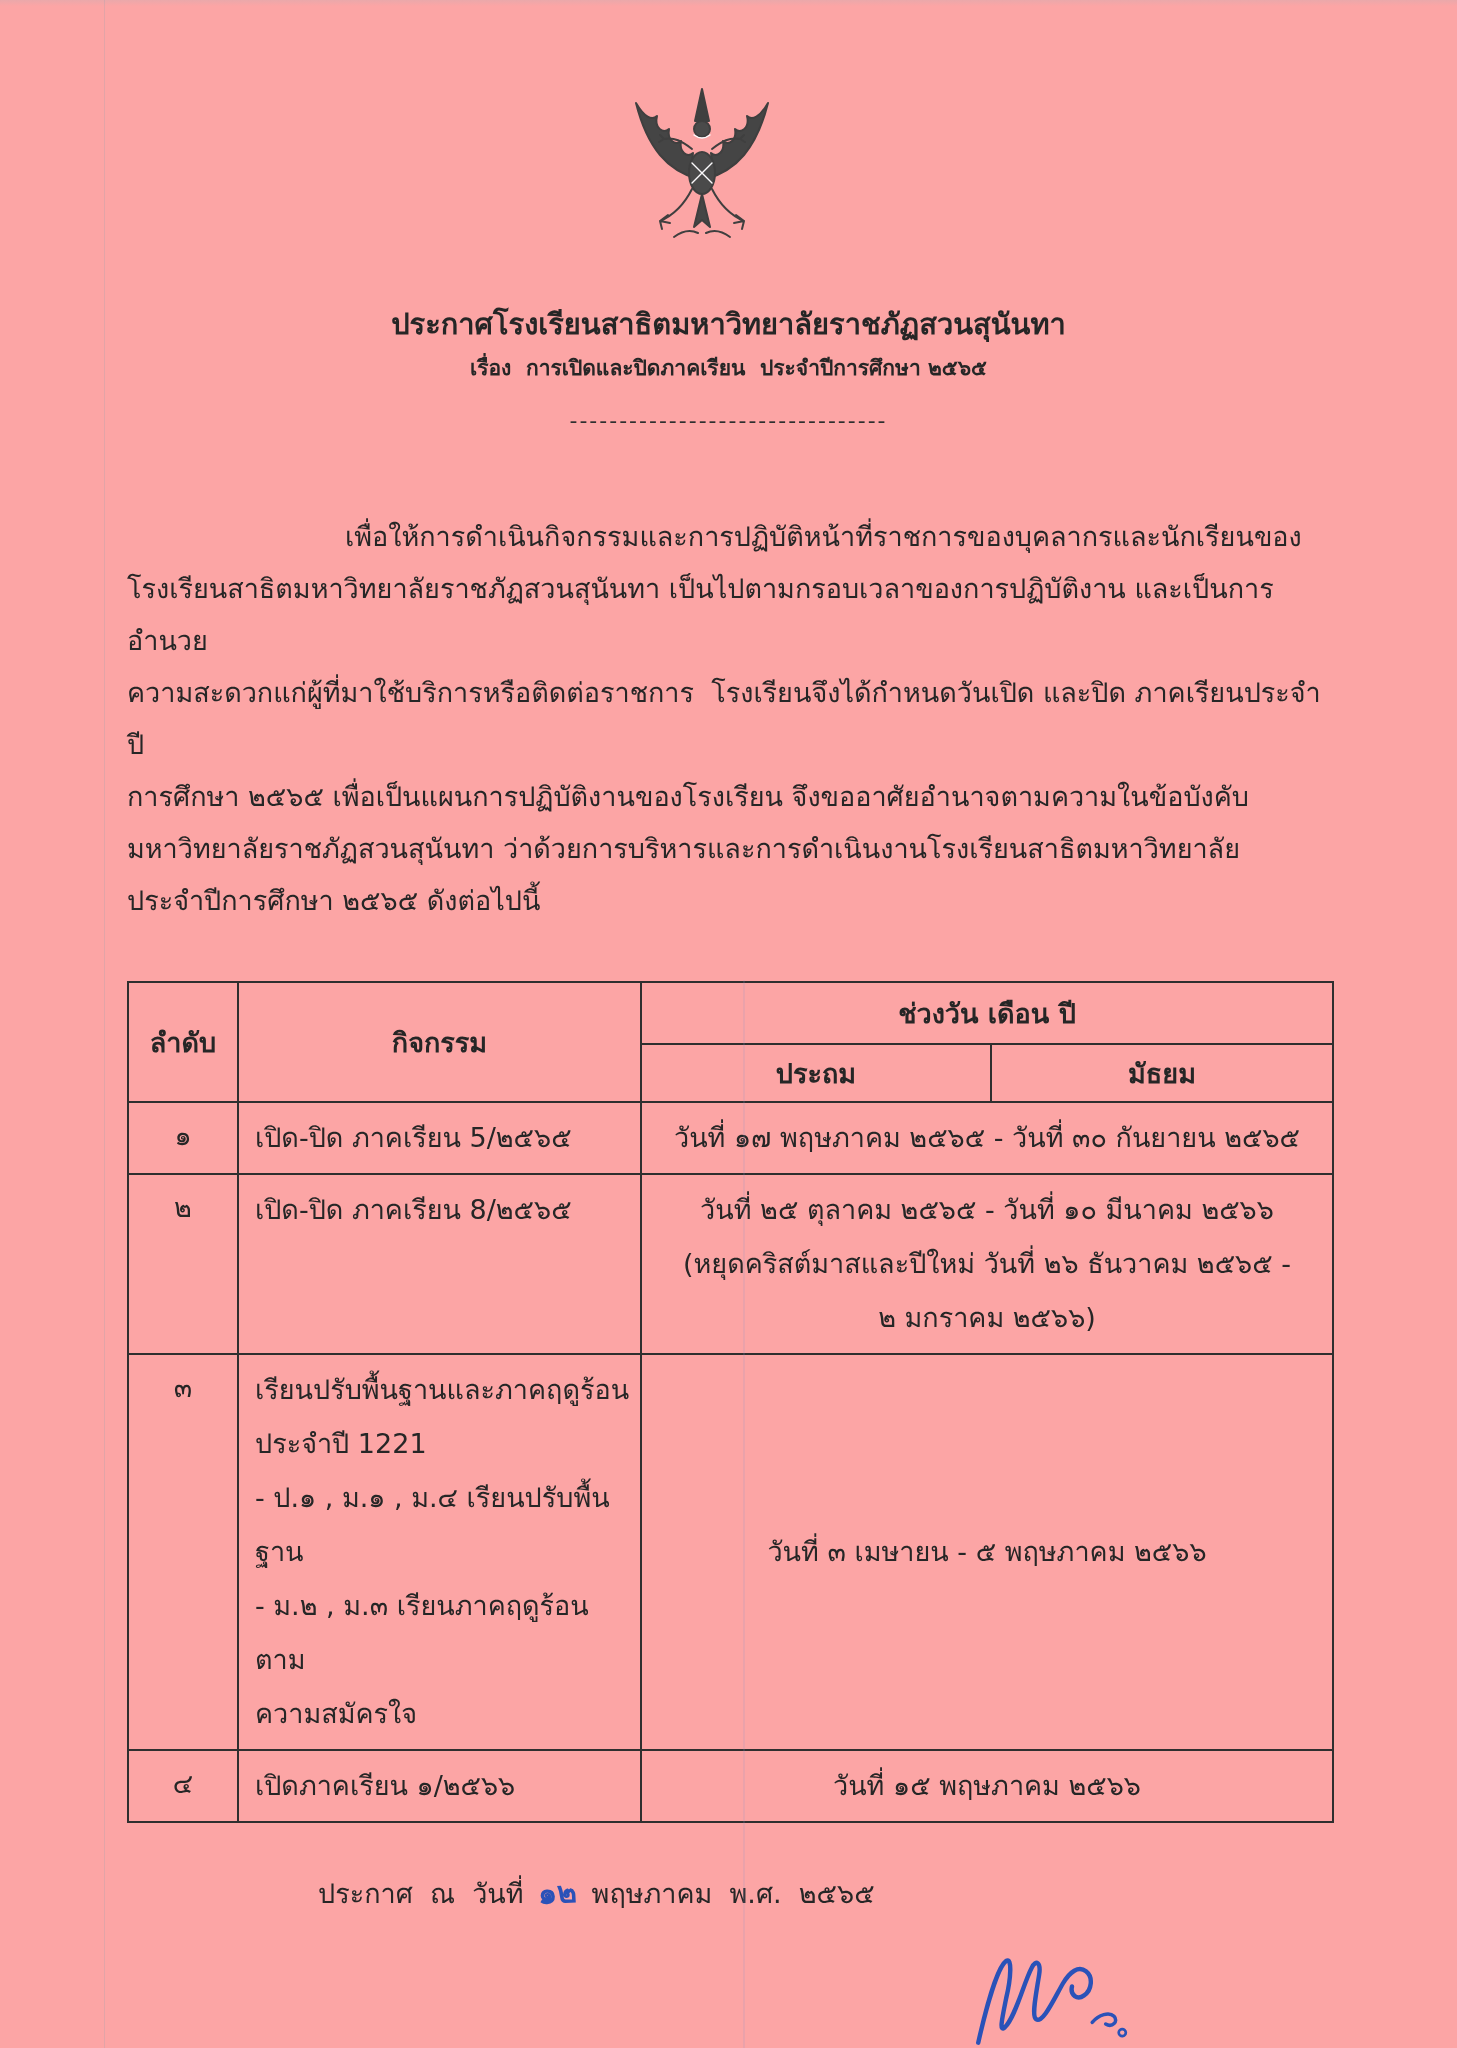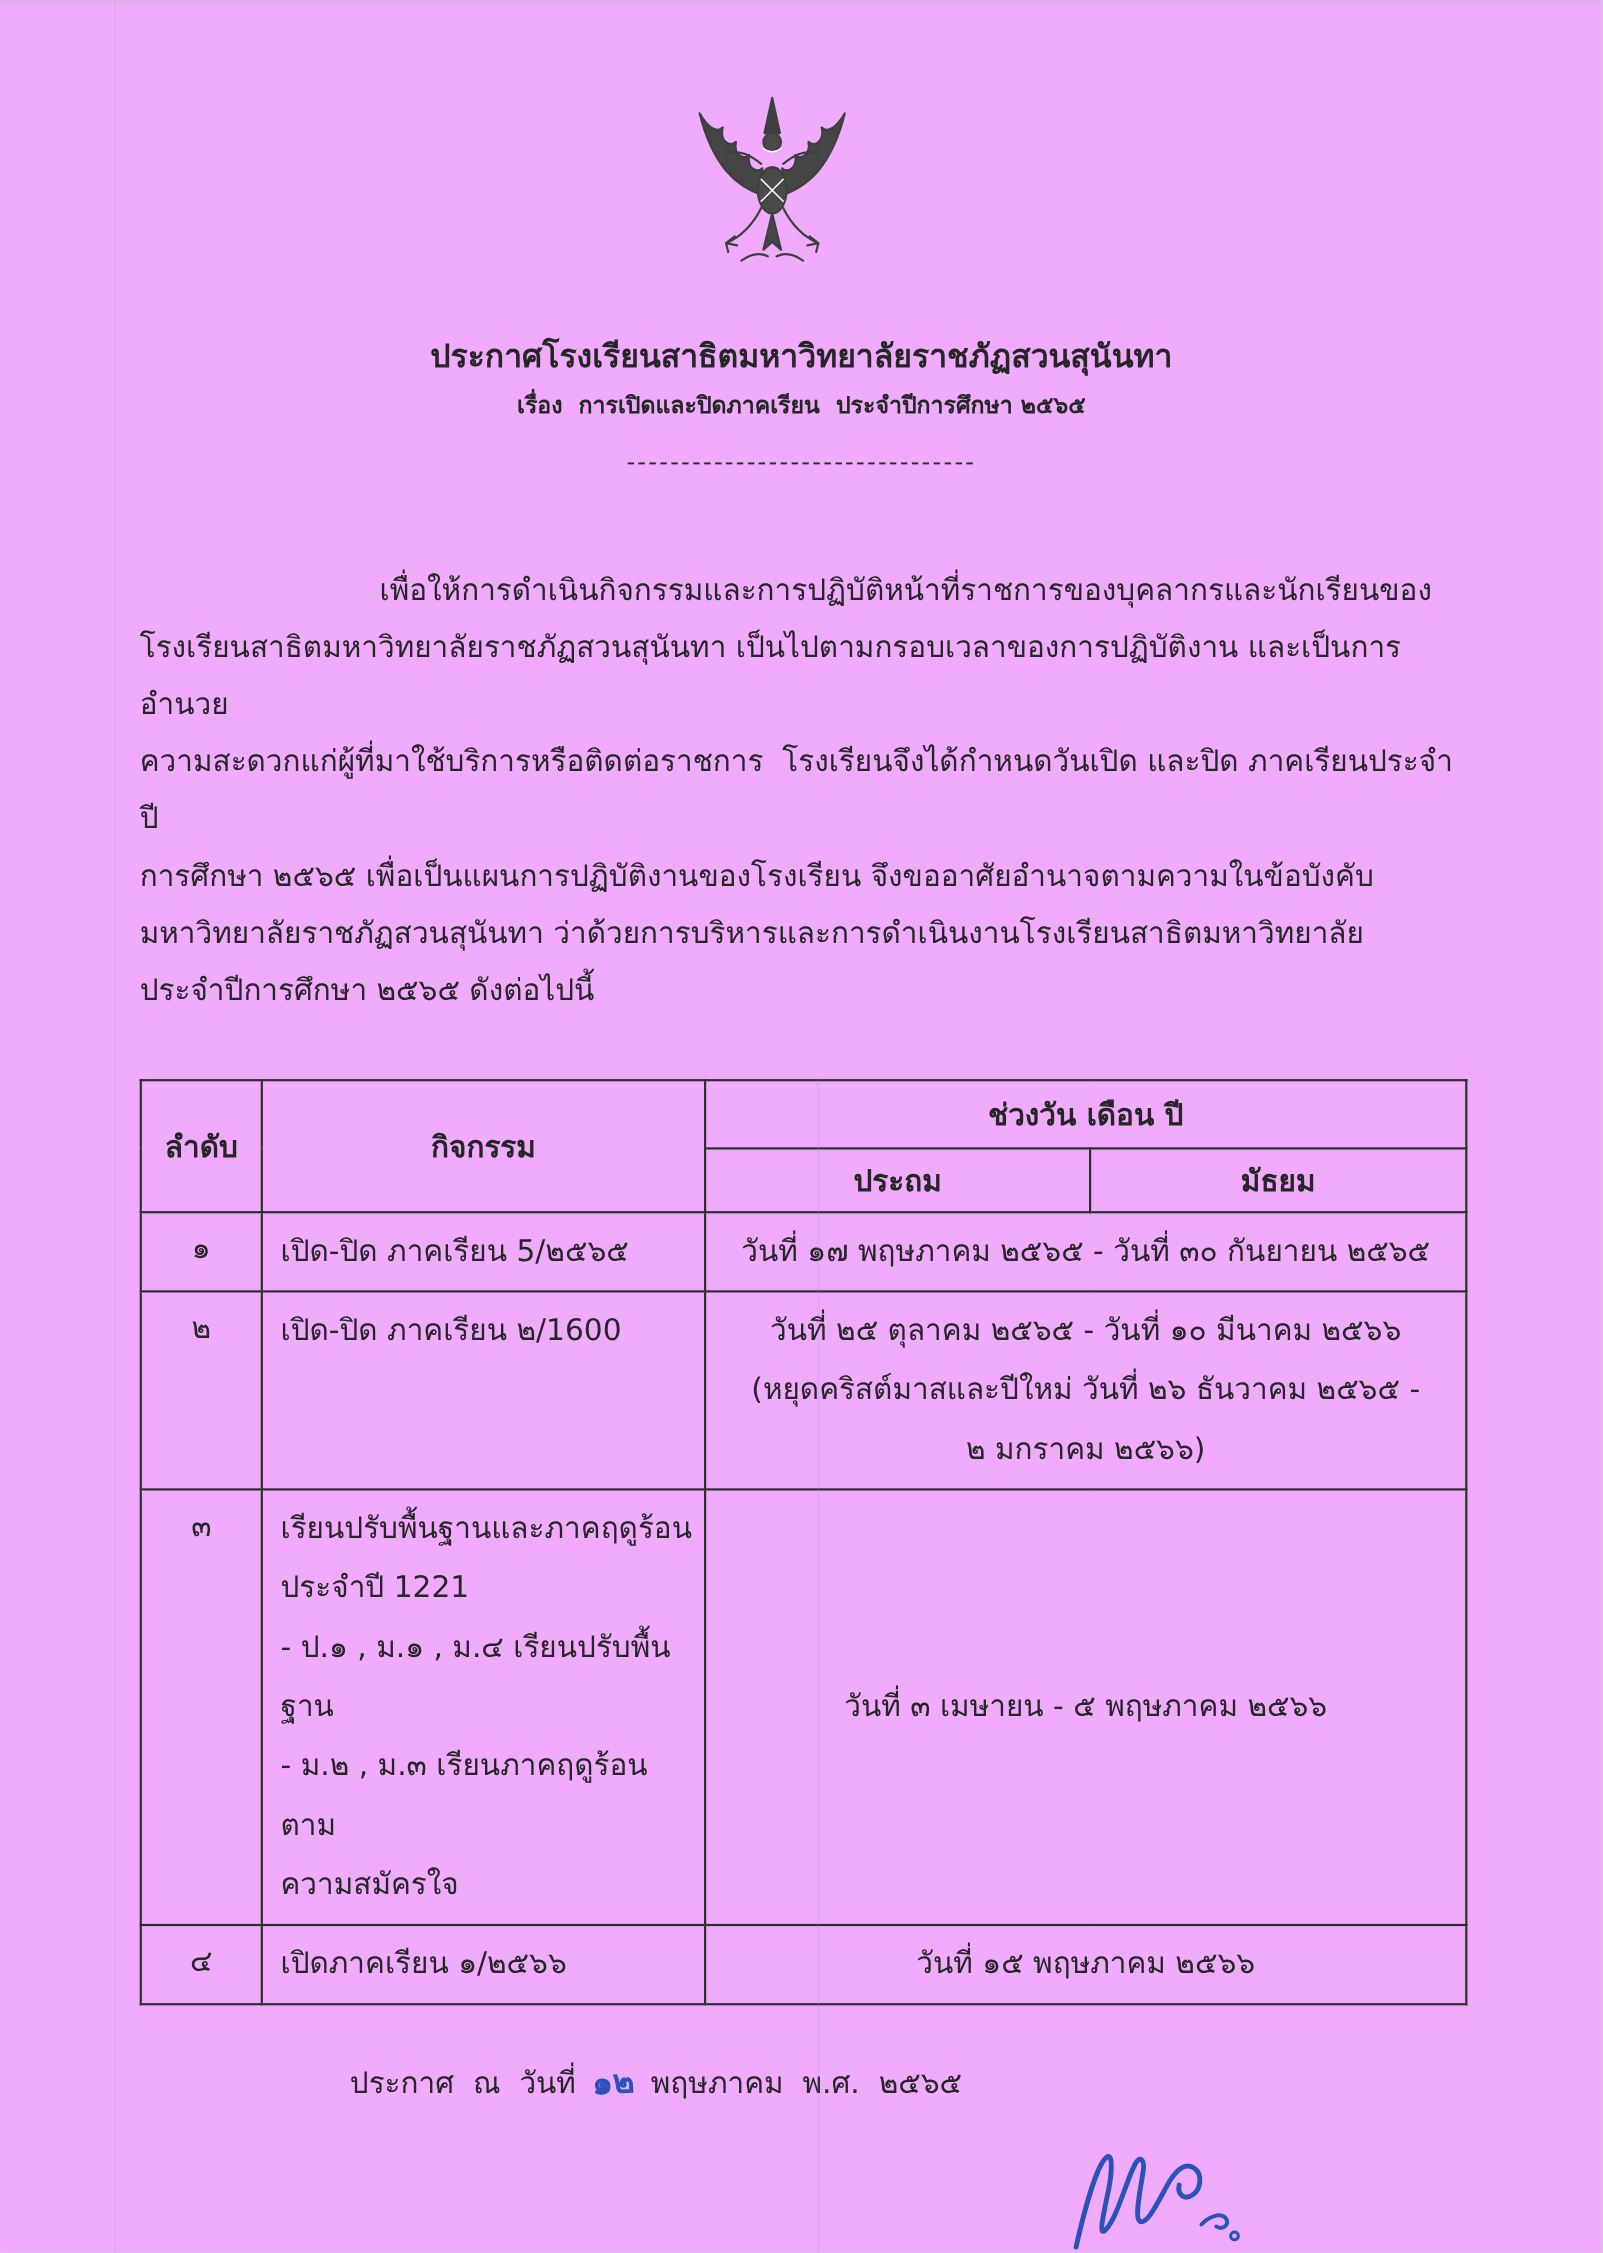--- a/index.html
+++ b/index.html
@@ -1,20 +1,20 @@
 <!DOCTYPE html>
 <html lang="th"><head>
 <meta charset="utf-8">
 <style>
   html,body{margin:0;padding:0;background:#e9e8ec;}
   .page{
     position:relative;
     width:1457px;height:2048px;
     margin:0 auto;
-    background:#f0abfc;
+    background:#fca5a5;
     font-family:"DejaVu Sans","Liberation Sans",sans-serif;
     color:#262626;
     overflow:hidden;
     box-shadow:0 0 6px rgba(0,0,0,.2);
   }
   
   .scan-edge-left{position:absolute;left:104px;top:0;bottom:0;width:1px;background:rgba(165,162,172,.30);}
   .scan-streak{position:absolute;left:743px;top:980px;bottom:0;width:2px;background:rgba(140,150,200,.16);}
   .scan-top-shade{position:absolute;left:0;top:0;right:0;height:6px;background:linear-gradient(180deg,rgba(180,178,186,.25),rgba(0,0,0,0));}
 
@@ -126,21 +126,21 @@
         <td class="c-act">
           <div class="line">เปิด-ปิด ภาคเรียน 5/๒๕๖๕</div>
         </td>
         <td class="c-date" colspan="2">
           <div class="line">วันที่ ๑๗ พฤษภาคม ๒๕๖๕ - วันที่ ๓๐ กันยายน ๒๕๖๕</div>
         </td>
       </tr>
       <tr>
         <td class="c-no">๒</td>
         <td class="c-act">
-          <div class="line">เปิด-ปิด ภาคเรียน ๒/1600</div>
+          <div class="line">เปิด-ปิด ภาคเรียน 8/๒๕๖๕</div>
         </td>
         <td class="c-date" colspan="2">
           <div class="line">วันที่ ๒๕ ตุลาคม ๒๕๖๕ - วันที่ ๑๐ มีนาคม ๒๕๖๖</div>
           <div class="line">(หยุดคริสต์มาสและปีใหม่ วันที่ ๒๖ ธันวาคม ๒๕๖๕ -</div>
           <div class="line">๒ มกราคม ๒๕๖๖)</div>
         </td>
       </tr>
       <tr>
         <td class="c-no">๓</td>
         <td class="c-act">

